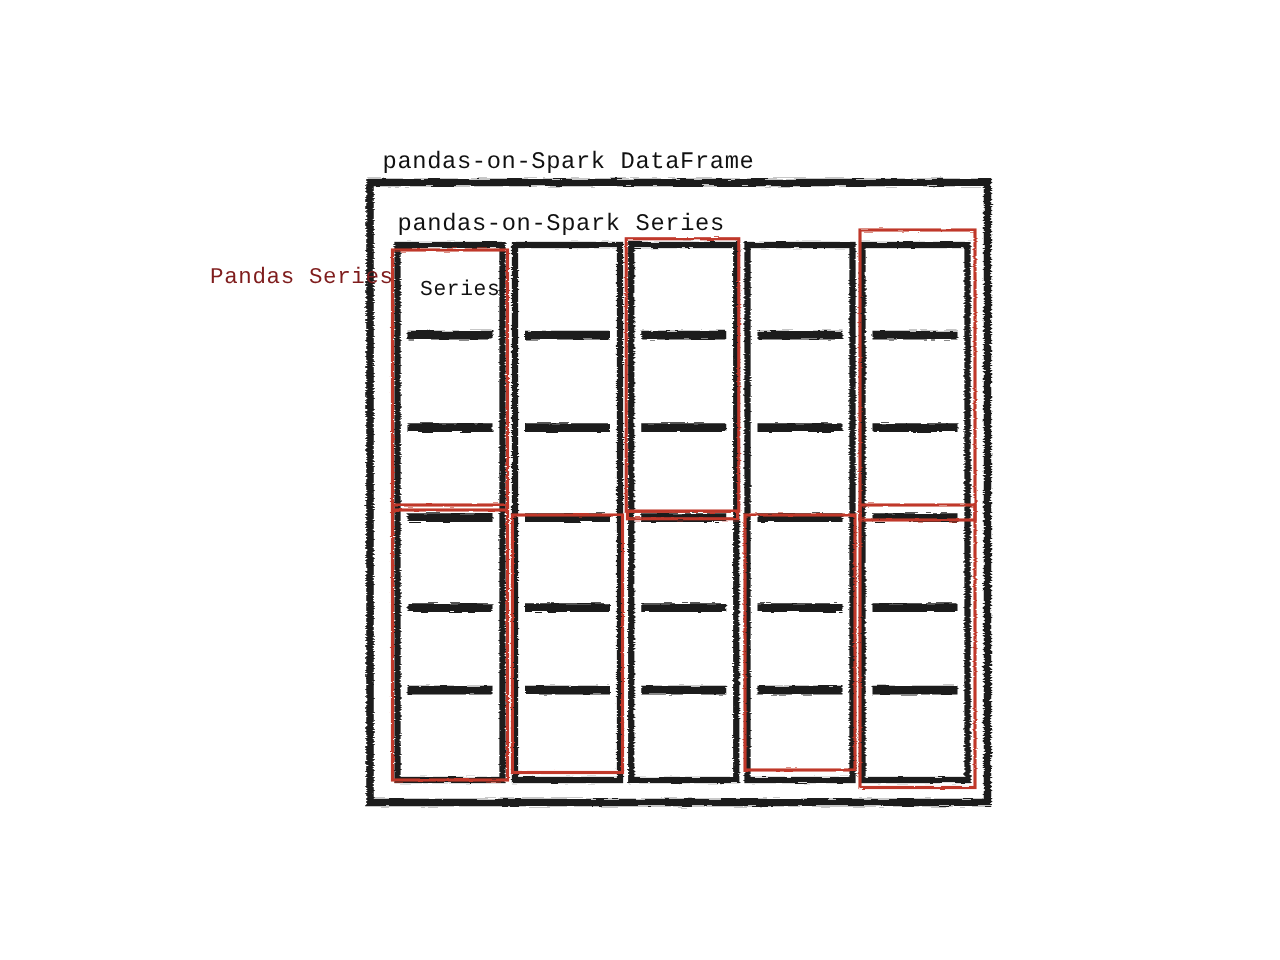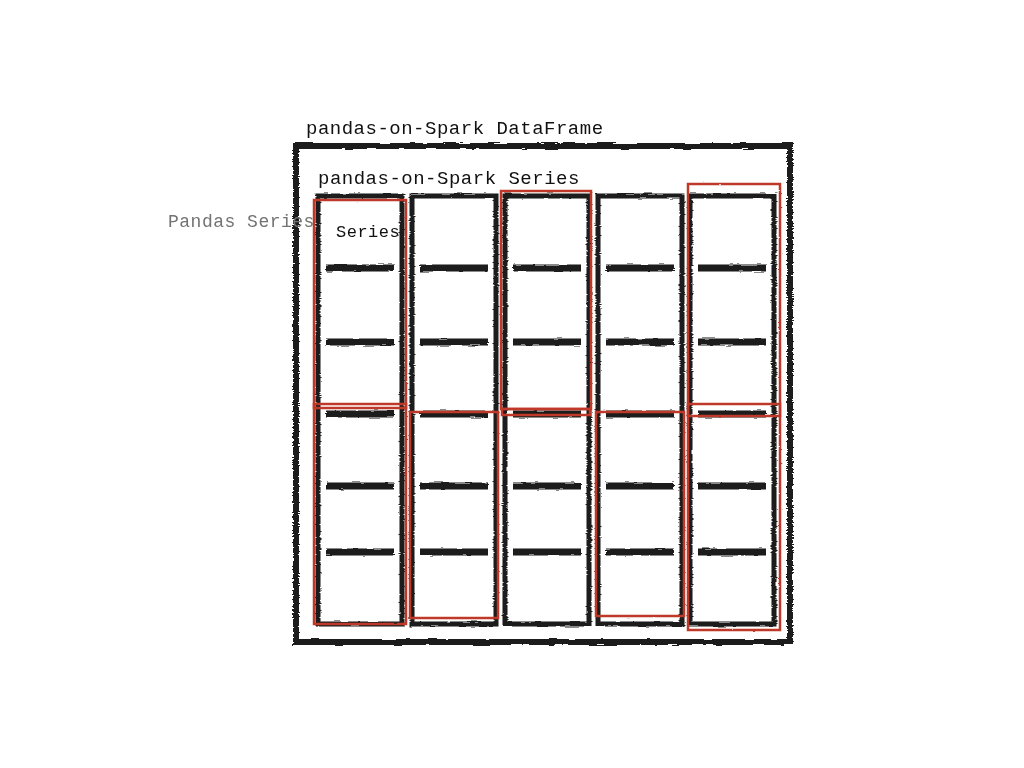--- a/index.html
+++ b/index.html
@@ -42,21 +42,21 @@
     top: 168px;
     font-size: 19px;
     color: #111111;
     text-align: right;
   }
 
   #title-pandas-series {
     left: 168px;
     top: 212px;
     font-size: 18px;
-    color: #737373;
+    color: #7f1d1d;
   }
 
   #label-value {
     left: 336px;
     top: 223px;
     font-size: 17px;
     color: #111111;
   }
 </style>
 </head>

